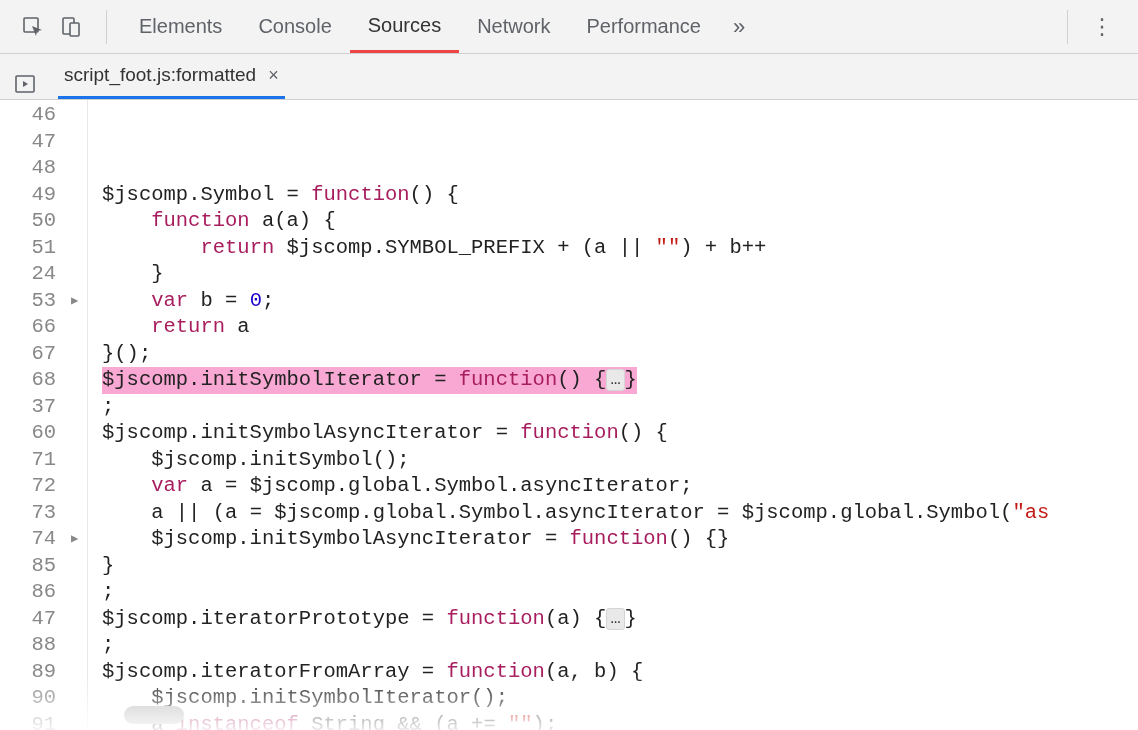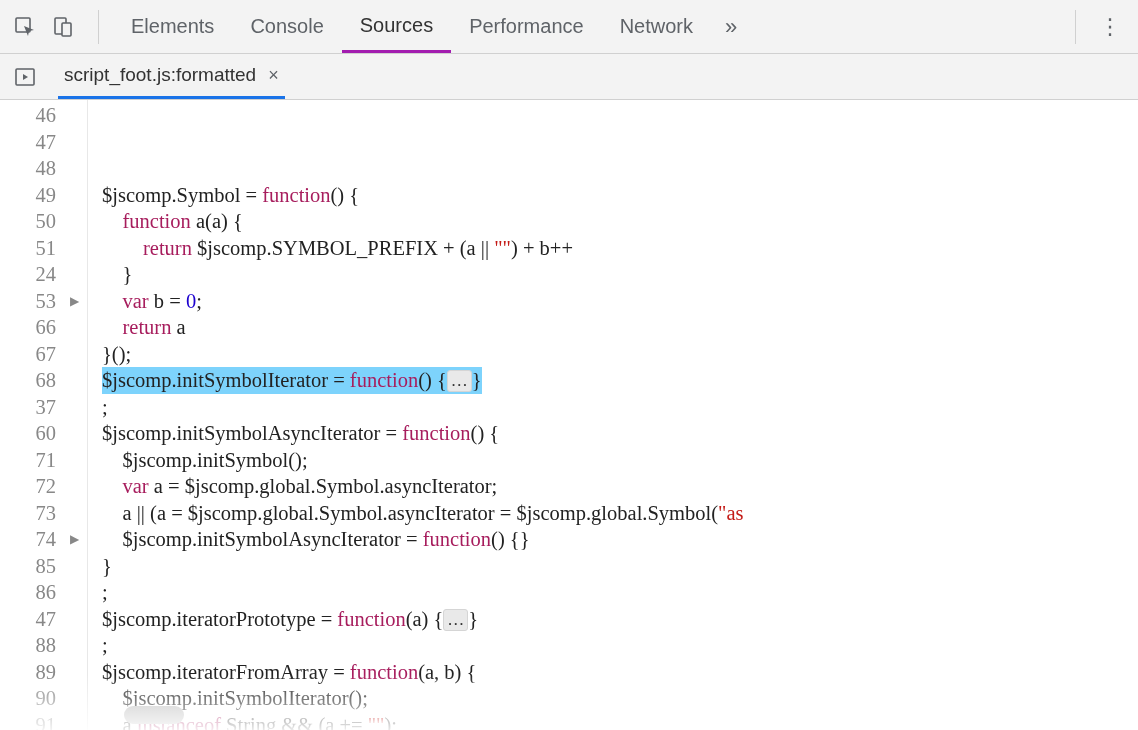--- a/index.html
+++ b/index.html
@@ -3,58 +3,58 @@
 <meta charset="utf-8">
 <style>
   * { box-sizing: border-box; margin: 0; padding: 0; }
   html, body { width: 1138px; height: 730px; font-family: -apple-system, "Helvetica Neue", Arial, sans-serif; overflow: hidden; background:#fff; }
   .toolbar {
     height: 54px;
     border-bottom: 1px solid #d0d0d0;
     background: #f3f3f3;
     display: flex;
     align-items: center;
-    padding: 0 8px;
+    padding: 0 16px;
     font-size: 20px;
     color: #5f6368;
   }
   .toolbar .icon-btn {
     width: 34px; height: 34px;
     display:flex; align-items:center; justify-content:center;
     margin-right: 4px;
   }
   .toolbar .sep { width:1px; height:34px; background:#d0d0d0; margin:0 14px; }
   .tabs { display:flex; align-items:center; height:100%; }
   .tab { padding: 0 18px; height:100%; display:flex; align-items:center; cursor:pointer; color:#5f6368; }
-  .tab.active { color:#333; border-bottom: 3px solid #a21caf; }
+  .tab.active { color:#333; border-bottom: 3px solid #ef4444; }
   .more-chevrons { padding:0 14px; color:#5f6368; font-size:22px; }
   .toolbar-right { margin-left:auto; display:flex; align-items:center; }
   .dots { width:40px; text-align:center; font-size:22px; color:#5f6368; }
 
   .sub-toolbar {
     height: 46px;
     border-bottom: 1px solid #d0d0d0;
     background: #f3f3f3;
-    display:flex; align-items:center;
+    display:flex; align-items:flex-end;
     padding: 0 10px;
     font-size: 19px;
     color: #333;
   }
   .file-nav-icon { width:30px; height:30px; display:flex; align-items:center; justify-content:center; margin-right:18px; }
   .file-tab {
     display:flex; align-items:center; height:100%;
     padding: 0 6px;
     border-bottom: 3px solid #1a73e8;
   }
   .file-tab .close-x { margin-left: 12px; color:#5f6368; cursor:pointer; font-size:18px; }
 
   .editor {
     display:flex;
     height: calc(730px - 54px - 46px);
-    font-family: Liberation Serif, serif;
+    font-family: Liberation Mono, monospace;
     font-size: 20.5px;
     line-height: 26.5px;
     overflow:hidden;
     position:relative;
   }
   .gutter {
     width: 62px;
     text-align: right;
     color: #888;
     background:#fff;
@@ -73,21 +73,21 @@
   .fold-col .fc.has { cursor:pointer; }
   .code {
     flex:1;
     padding-left: 14px;
     padding-top: 2px;
     white-space: pre;
     color:#222;
     position:relative;
   }
   .code .row { height:26.5px; }
-  .code .row.hl { background:#7dd3fc; display:inline-block; }
+  .code .row.hl { background:#f9a8d4; display:inline-block; }
   .kw { color:#a71d5d; }
   .fn { color:#a71d5d; }
   .num { color:#1c00cf; }
   .str { color:#c41a16; }
   .op { color:#222; }
   .fold-badge {
     display:inline-block;
     background:#e9e9e9;
     color:#333;
     border:1px solid #d5d5d5;
@@ -129,22 +129,22 @@
     <svg width="22" height="22" viewBox="0 0 22 22" fill="none" stroke="#5f6368" stroke-width="1.6">
       <rect x="3" y="2" width="11" height="16" rx="1"></rect>
       <rect x="10" y="7" width="9" height="13" rx="1" fill="#f3f3f3"></rect>
     </svg>
   </div>
   <div class="sep"></div>
   <div class="tabs">
     <div class="tab">Elements</div>
     <div class="tab">Console</div>
     <div class="tab active">Sources</div>
+    <div class="tab">Network</div>
     <div class="tab">Performance</div>
-    <div class="tab">Network</div>
     <div class="more-chevrons">»</div>
   </div>
   <div class="toolbar-right">
     <div class="sep"></div>
     <div class="dots">⋮</div>
   </div>
 </div>
 
 <div class="sub-toolbar">
   <div class="file-nav-icon">

